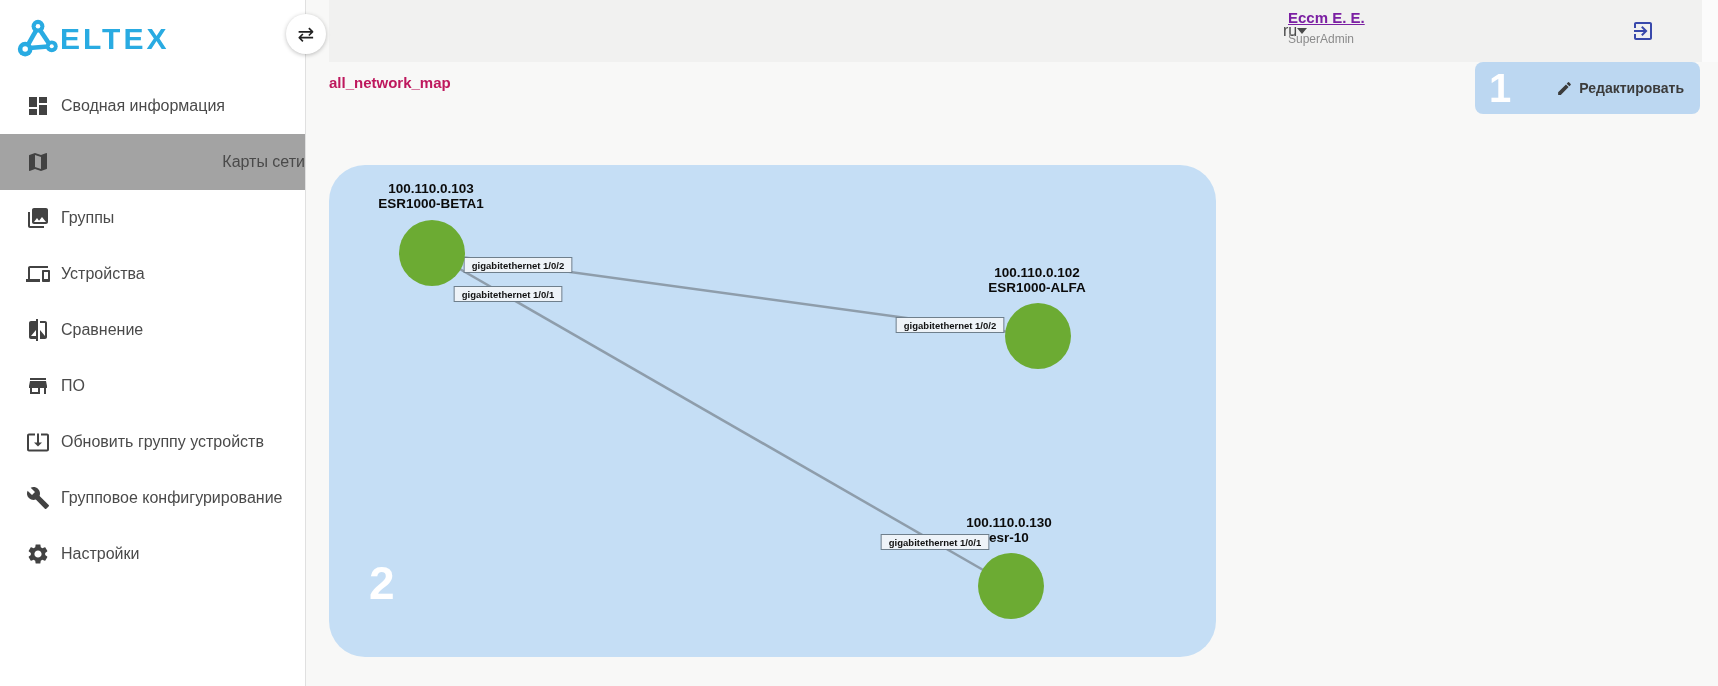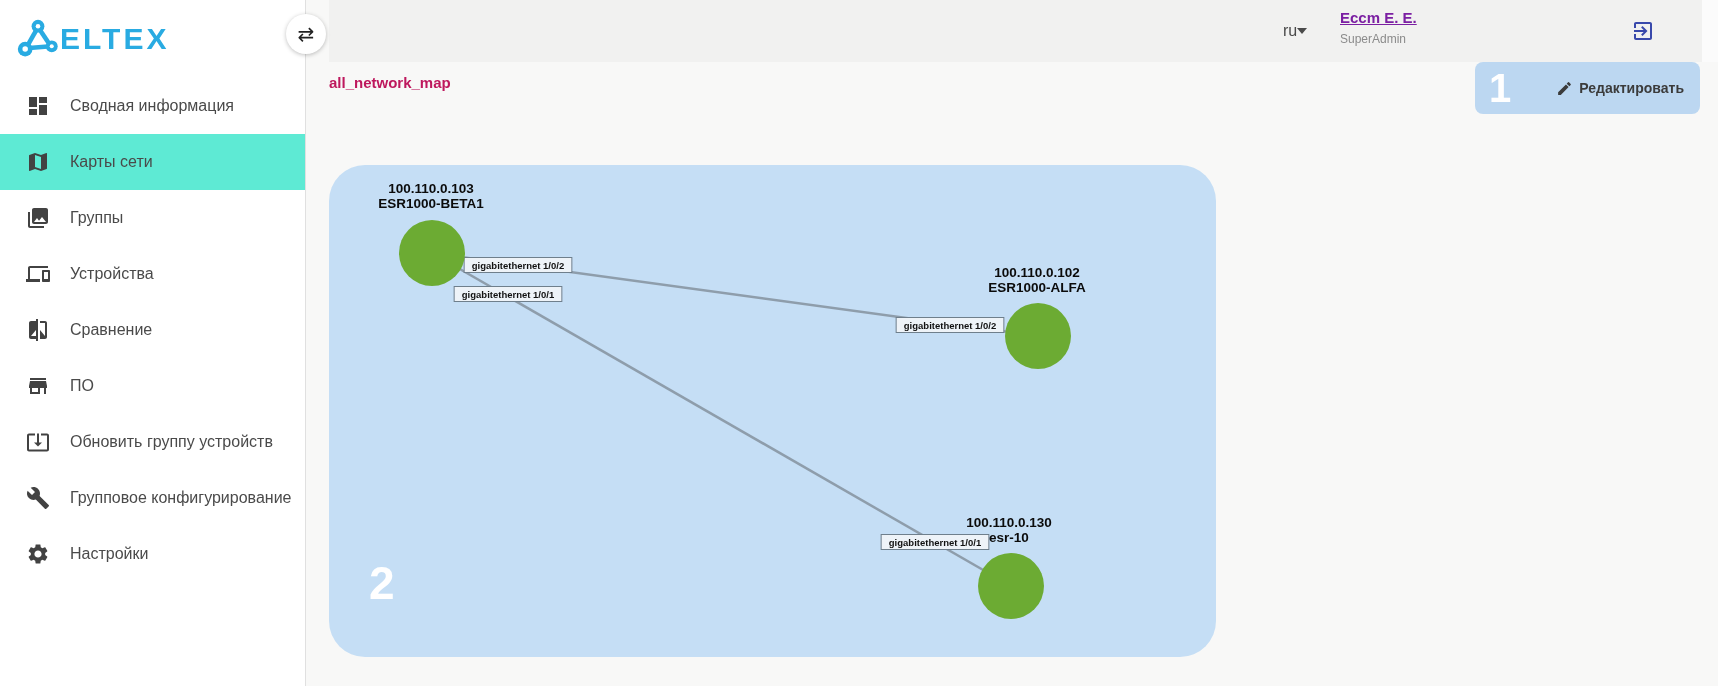--- a/index.html
+++ b/index.html
@@ -19,25 +19,25 @@
   .logo {
     display:flex; align-items:center; 
     padding:12px 0 0 16px; height:66px;
   }
   .logo-word {
     font-size:30px; font-weight:800; letter-spacing:3px;
     color:#29abe2; text-transform:uppercase;
   }
   .menu { margin-top:12px; }
   .side-item {
-    display:flex; align-items:center; gap:20px;
+    display:flex; align-items:center; gap:11px;
     height:56px; padding-left:26px; cursor:pointer;
     font-size:16px; color:#4a4a4a;
   }
-  .side-item.active { background:#5eead4; }
+  .side-item.active { background:#a3a3a3;justify-content:space-between; }
   .side-item .mi { width:24px; height:24px; flex:0 0 24px; fill:#424242; }
   
   .collapse-btn {
     position:absolute; left:286px; top:14px; width:40px; height:40px;
     background:#fff; border-radius:50%; z-index:3;
     box-shadow:0 1px 4px rgba(0,0,0,.25);
     display:flex; align-items:center; justify-content:center;
     font-size:20px; color:#222; cursor:pointer; border:none;
   }
   
@@ -47,21 +47,21 @@
   }
   .lang {
     position:absolute; left:954px; top:0; height:62px;
     display:flex; align-items:center; 
     font-size:16px; color:#4a4a4a; cursor:pointer;
   }
   .caret {
     width:0; height:0; border-left:5px solid transparent;
     border-right:5px solid transparent; border-top:6px solid #4a4a4a;
   }
-  .userblock { position:absolute; left:1011px; top:9px; cursor:pointer; }
+  .userblock { position:absolute; left:959px; top:9px; cursor:pointer; }
   .username {
     font-size:15px; font-weight:700; color:#7b1fa2;
     text-decoration:underline;
   }
   .userrole { font-size:12px; color:#8b8b8b; margin-top:6px; }
   .logout-btn {
     position:absolute; left:1301px; top:19px; width:26px; height:26px;
     background:none; border:none; cursor:pointer; padding:0;
   }
   .logout-btn svg { width:24px; height:24px; fill:#3949ab; }

